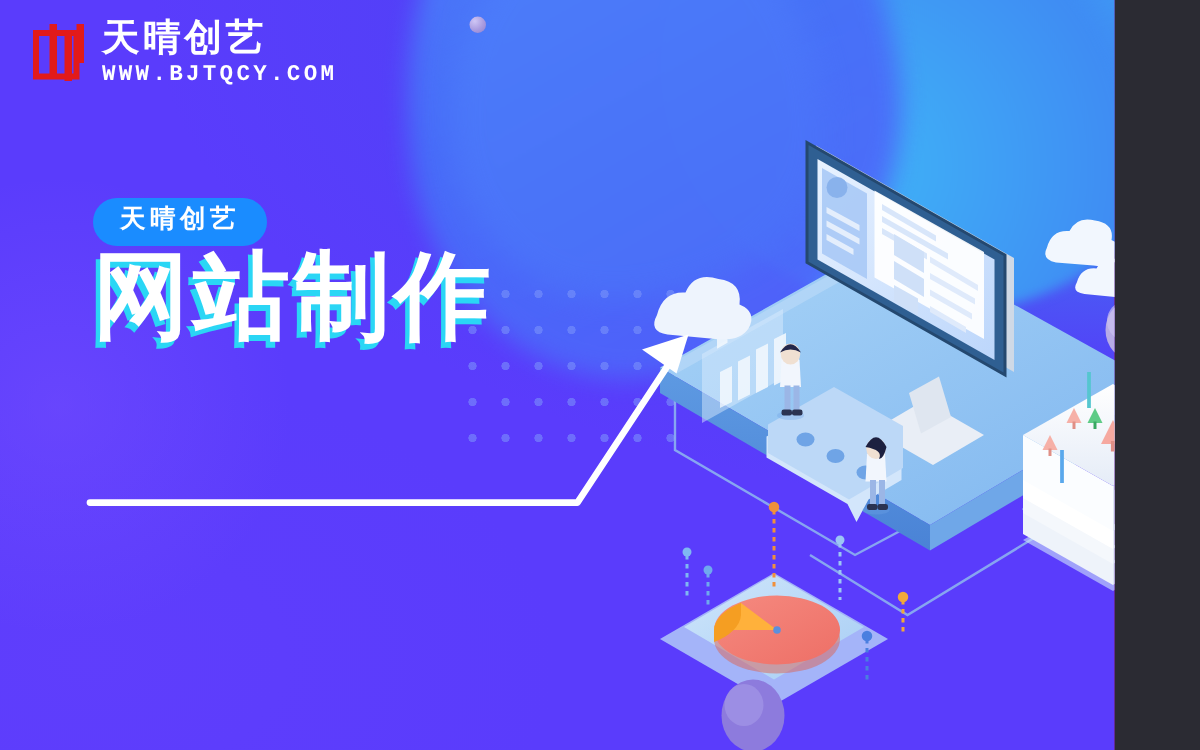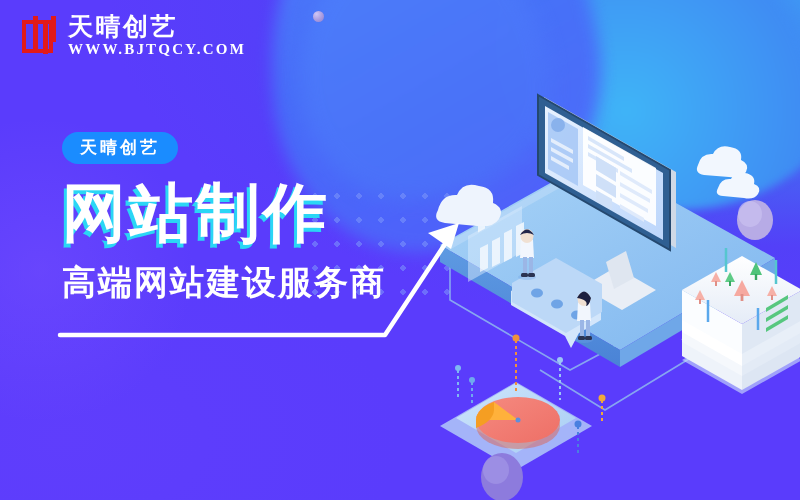--- a/index.html
+++ b/index.html
@@ -5,24 +5,24 @@
 <style>
   html, body {
     margin: 0;
     padding: 0;
     background: #2b2b33;
   }
   * { box-sizing: border-box; }
 
   .banner {
     position: relative;
-    width: 800px;
+    width: 743px;
     height: 500px;
     overflow: hidden;
-    font-family: Liberation Serif, serif;
+    font-family: Liberation Mono, monospace;
     background: #a21caf;
   }
 
   
   .bg-base {
     position: absolute;
     inset: 0;
     background:
       radial-gradient(120% 95% at 100% 0%, #3fa9f5 0%, #3f7bf0 22%, #5340f8 52%, #5a3cfc 72%);
   }
@@ -154,21 +154,21 @@
     background: #1a8cff;
     border-radius: 20px;
     color: #ffffff;
     font-size: 17px;
     font-weight: 600;
     letter-spacing: 3px;
     line-height: 1;
   }
 
   .headline {
-    margin-top: 17px;
+    margin-top: 7px;
     font-size: 64px;
     font-weight: 800;
     color: #ffffff;
     letter-spacing: 3px;
     line-height: 1.02;
     text-shadow: -3px 4px 0 #2ad6f5;
     white-space: nowrap;
   }
 
   .subhead {
@@ -235,21 +235,20 @@
   </div>
 
   <svg class="arrow-wrap" viewBox="0 0 420 150">
     <path d="M5 120 L330 120 L392 26" fill="none" stroke="#ffffff" stroke-width="4.5" stroke-linecap="round" stroke-linejoin="round"></path>
     <path d="M404 8 L373 18 L396 34 Z" fill="#ffffff"></path>
   </svg>
 
   <div class="copy">
     <div class="badge">天晴创艺</div>
     <div class="headline">网站制作</div>
-    <div class="subhead">高端网站建设服务商</div>
   </div>
 
   <svg class="illus" viewBox="0 0 400 470">
     <defs>
       <linearGradient id="gPlat" x1="0" y1="0" x2="1" y2="1">
         <stop offset="0" stop-color="#a9d4f7"></stop>
         <stop offset="1" stop-color="#7fb6ef"></stop>
       </linearGradient>
       <linearGradient id="gPlatSide" x1="0" y1="0" x2="0" y2="1">
         <stop offset="0" stop-color="#5e9ae2"></stop>

